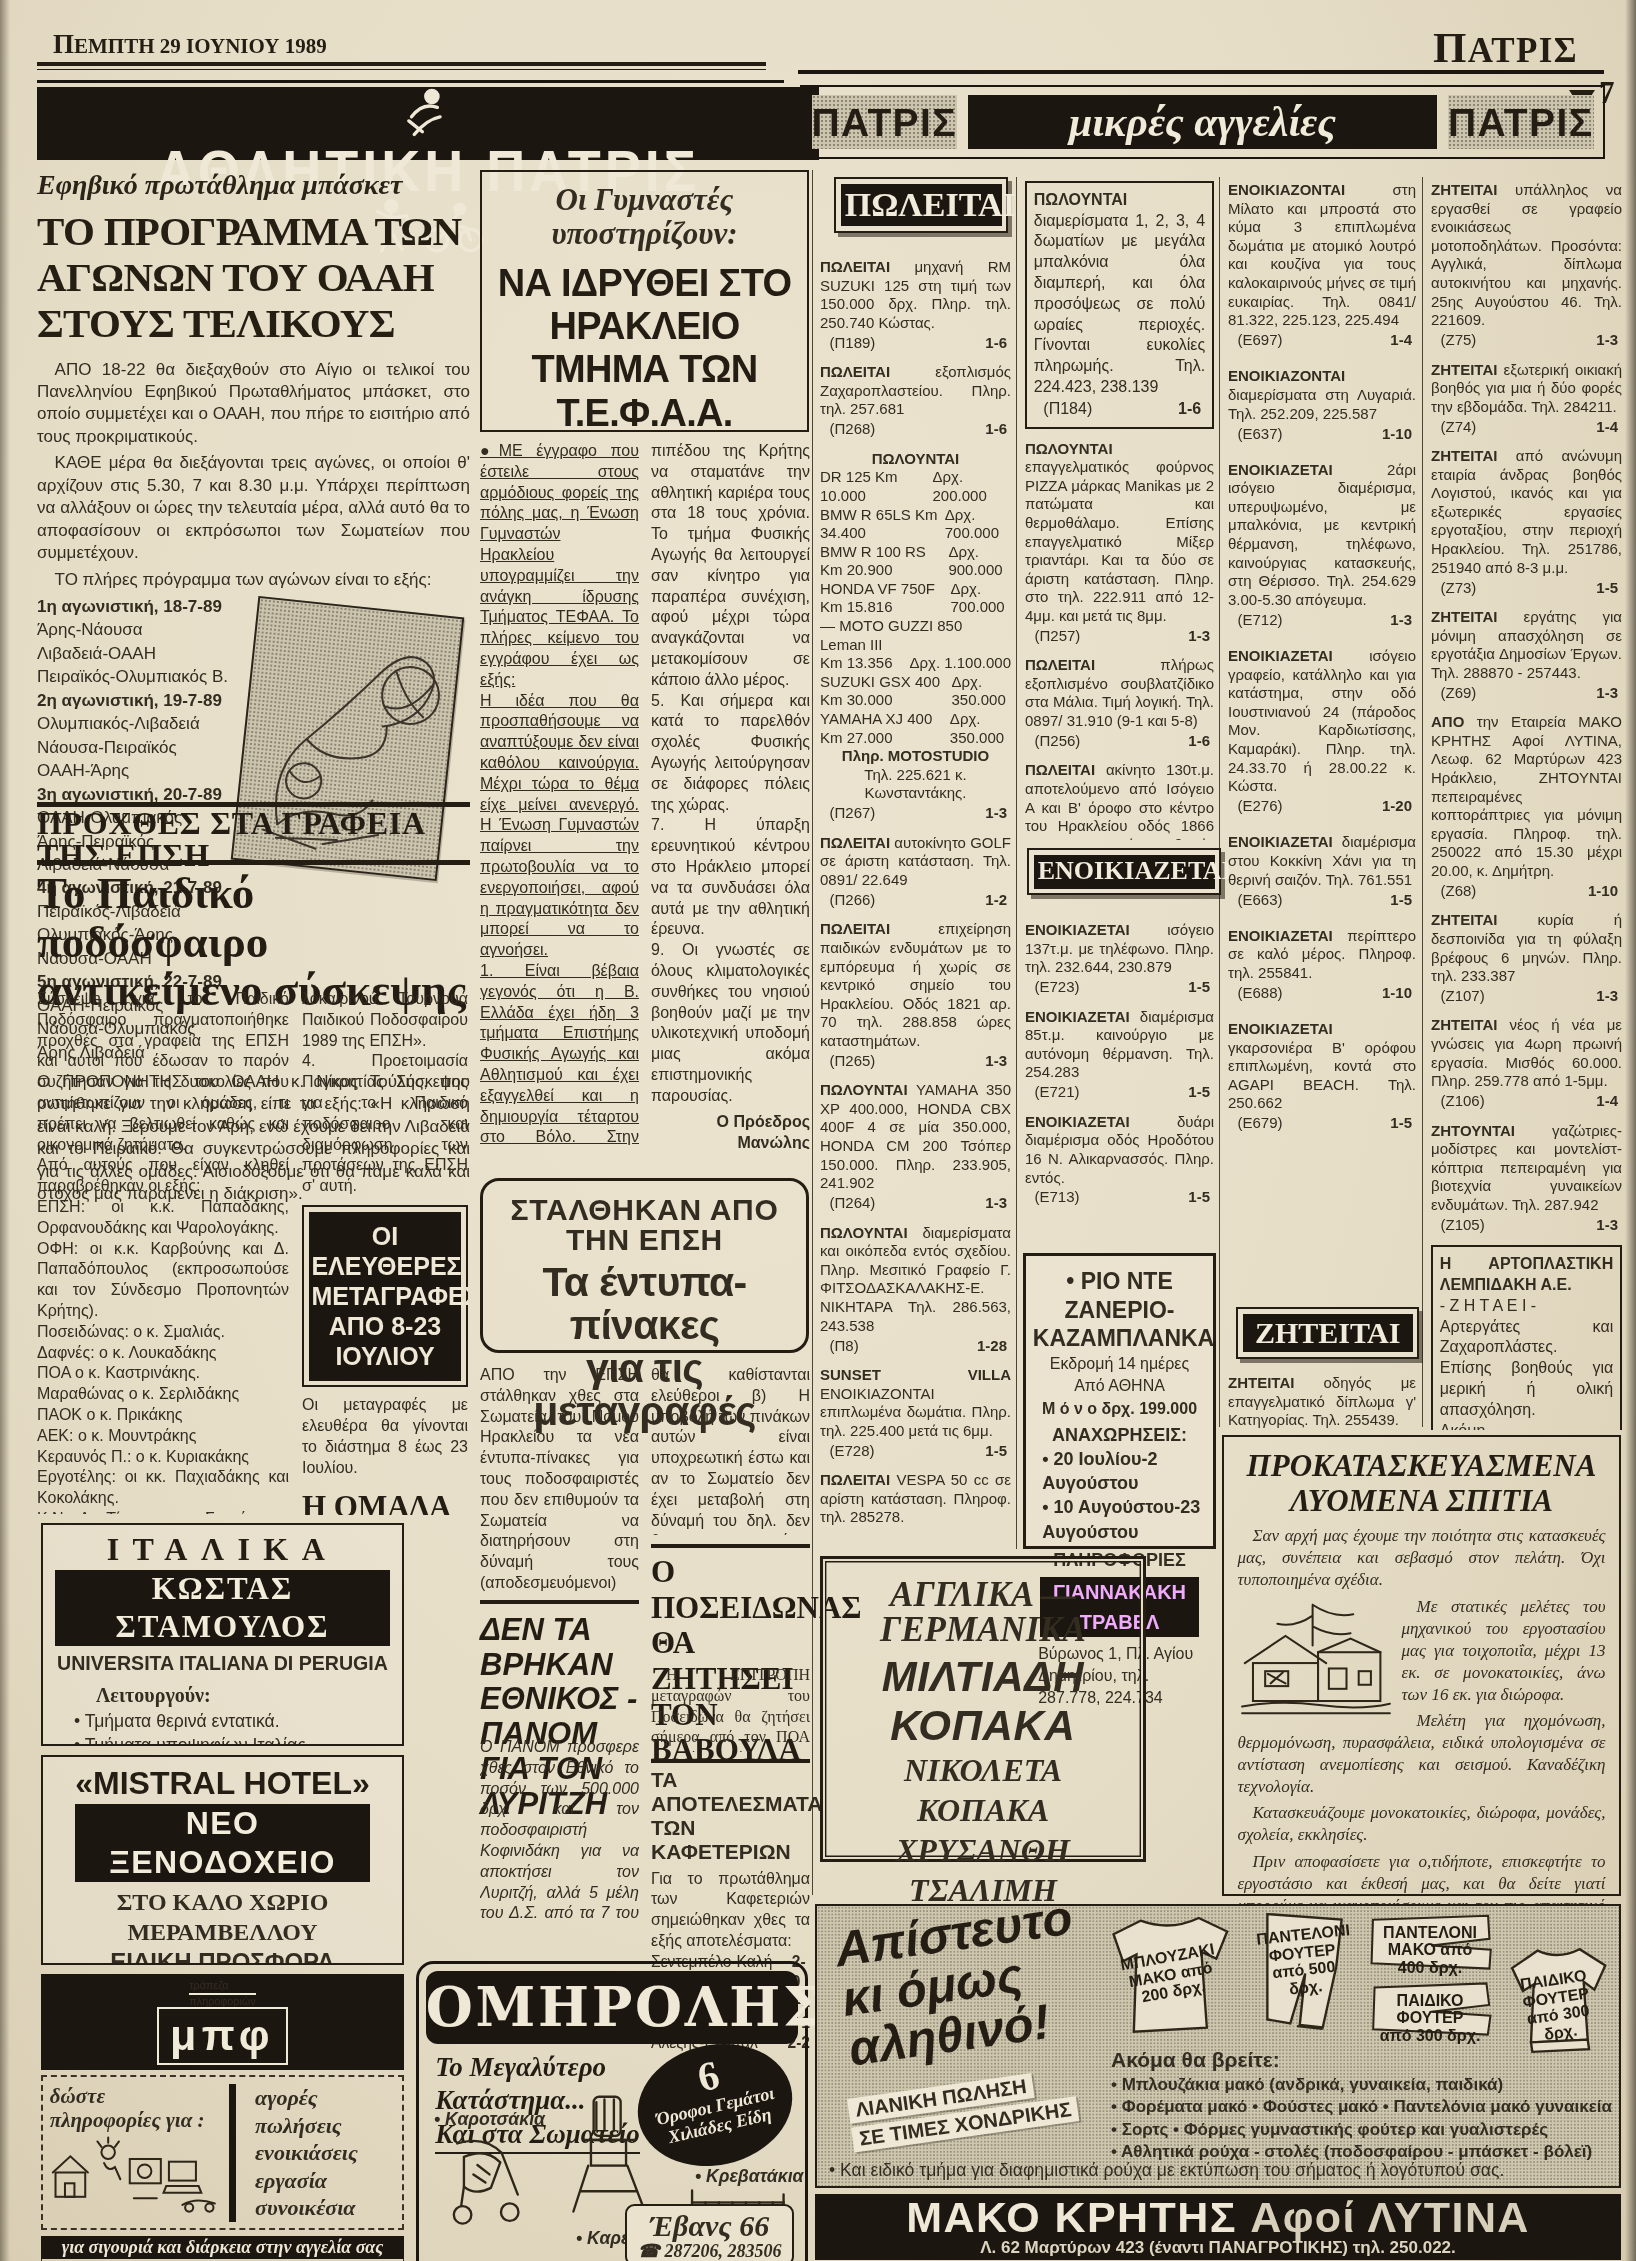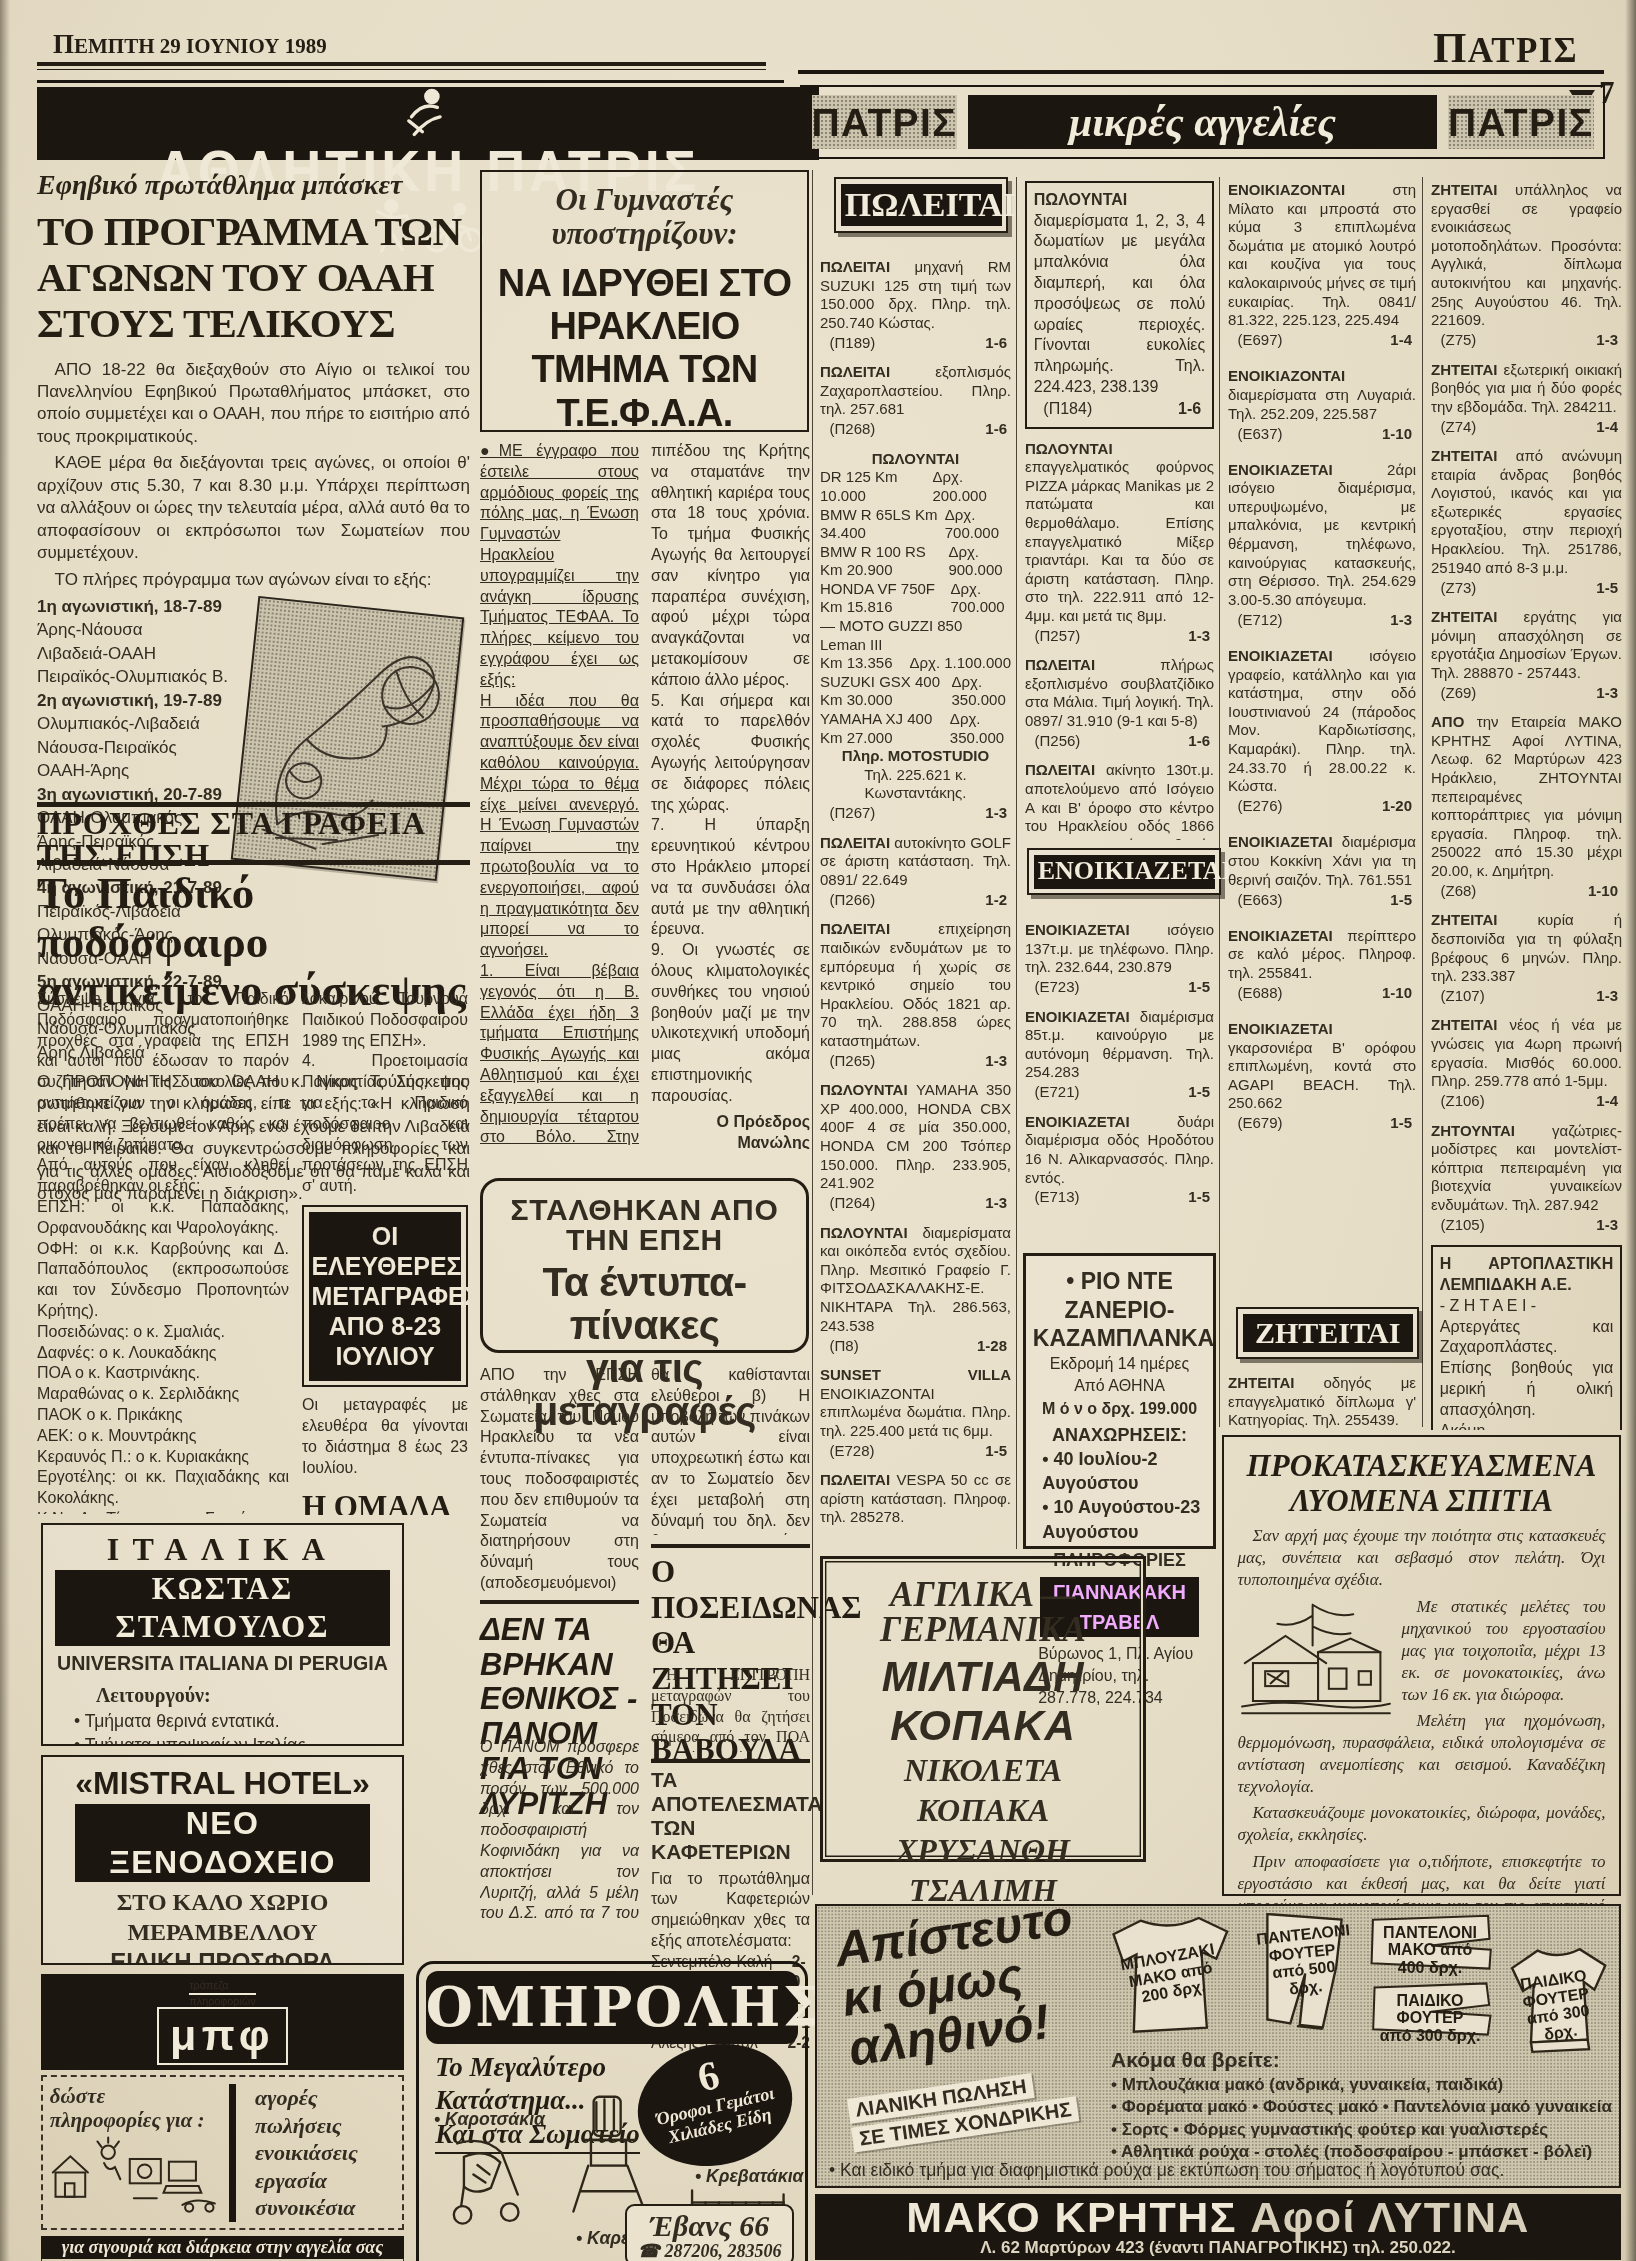--- a/index.html
+++ b/index.html
@@ -629,21 +629,21 @@
       </div>
     </div>
 
   <div class="abs travelbox" style="left:1023px;top:1253px;width:193px;height:296px;">
     <div class="t">• ΡΙΟ ΝΤΕ ΖΑΝΕΡΙΟ-</div>
     <div class="t">ΚΑΖΑΜΠΛΑΝΚΑ</div>
     <div class="m">Εκδρομή 14 ημέρες</div>
     <div class="m">Από ΑΘΗΝΑ</div>
     <div class="m" style="font-weight:700;">Μ ό ν ο δρχ. 199.000</div>
     <div class="t" style="font-size:18px;margin-top:4px;">ΑΝΑΧΩΡΗΣΕΙΣ:</div>
-    <div class="b">• 40 Ιουλίου-2 Αυγούστου</div>
+    <div class="b">• 20 Ιουλίου-2 Αυγούστου</div>
     <div class="b">• 10 Αυγούστου-23 Αυγούστου</div>
     <div class="t" style="font-size:18px;margin-top:5.4px;">ΠΛΗΡΟΦΟΡΙΕΣ</div>
     <div class="rev">ΓΙΑΝΝΑΚΑΚΗ ΤΡΑΒΕΛ</div>
     <div class="m" style="text-align:left;padding:0 5.4px;">Βύρωνος 1, Πλ. Αγίου Δημητρίου, τηλ. 287.778, 224.734</div>
   </div>
 
   <div class="abs cl clip" style="left:1228px;top:181px;width:188px;height:1117px;">
 
   <div class="cl-item" style="margin-bottom:17.6px;">
         <div class="cl-text"><b>ΕΝΟΙΚΙΑΖΟΝΤΑΙ</b><span class="pre"> στη Μίλατο και μπροστά στο κύμα 3 επιπλωμένα δωμάτια με ατομικό λουτρό και κουζίνα για τους καλοκαιρινούς μήνες σε τιμή ευκαιρίας. Τηλ. 0841/ 81.322, 225.123, 225.494</span></div>

